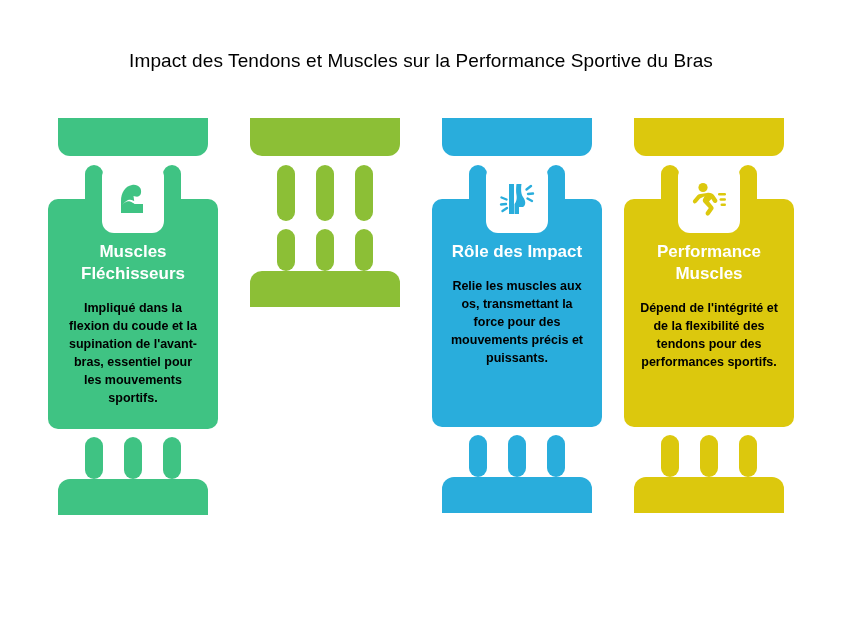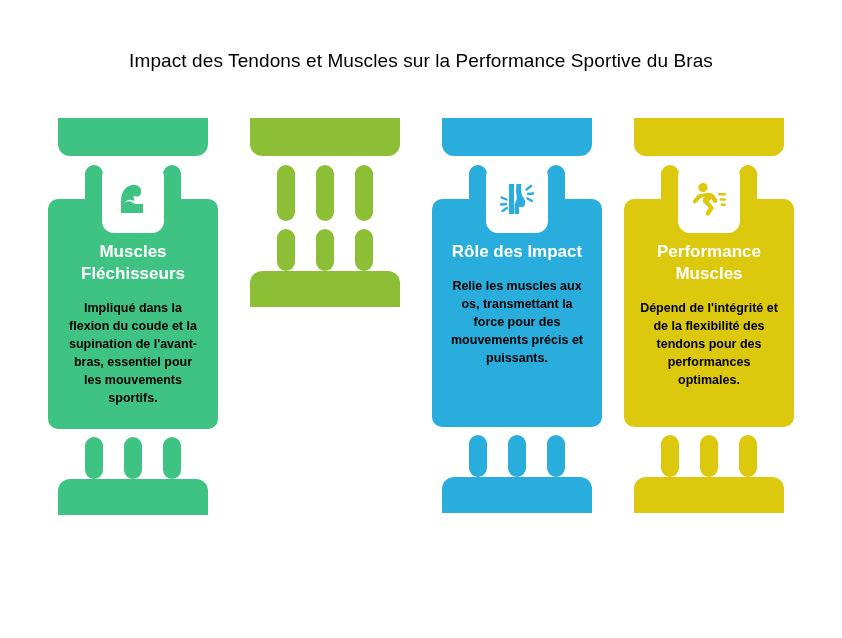--- a/index.html
+++ b/index.html
@@ -232,21 +232,21 @@
             <g fill="#dcc80d">
               <circle cx="14" cy="8.5" r="4.6"></circle>
               <path d="M18 14 C21 13.4 24 14.6 25.6 17 L28 20.6 C28.8 21.8 28.4 23.2 27.2 23.8 C26 24.4 24.8 24 24.2 22.9 L22.4 20 L20 22.6 L24 27.4 C24.8 28.4 24.8 29.4 24.3 30.2 L20.6 35.6 C19.9 36.7 18.5 37 17.5 36.2 C16.5 35.5 16.3 34.1 17 33.1 L19.8 28.9 L14.6 23.4 C13.6 22.3 13.5 21 14.2 19.8 L15.6 17.2 L11 19.6 L7.6 23.6 C6.8 24.6 5.5 24.7 4.6 23.9 C3.7 23.1 3.6 21.8 4.4 20.9 L8.4 16.2 C8.8 15.7 9.3 15.4 9.9 15.2 Z"></path>
               <rect x="29" y="14" width="8" height="2.6" rx="1.3"></rect>
               <rect x="30.5" y="19.2" width="6.5" height="2.6" rx="1.3"></rect>
               <rect x="31.5" y="24.4" width="5.5" height="2.6" rx="1.3"></rect>
             </g>
           </svg>
         </div>
         <div class="card-title">Performance Muscles</div>
-        <div class="card-desc">Dépend de l'intégrité et de la flexibilité des tendons pour des performances optimales.</div>
+        <div class="card-desc">Dépend de l'intégrité et de la flexibilité des tendons pour des performances sportifs.</div>
       </div>
       <div class="stripes stripes-bottom">
         <div class="stripe" style="background: rgb(220, 200, 13);"></div>
         <div class="stripe" style="background: rgb(220, 200, 13);"></div>
         <div class="stripe" style="background: rgb(220, 200, 13);"></div>
       </div>
       <div class="cap-bottom" style="background: rgb(220, 200, 13);"></div>
     </div>
 
   </div>

